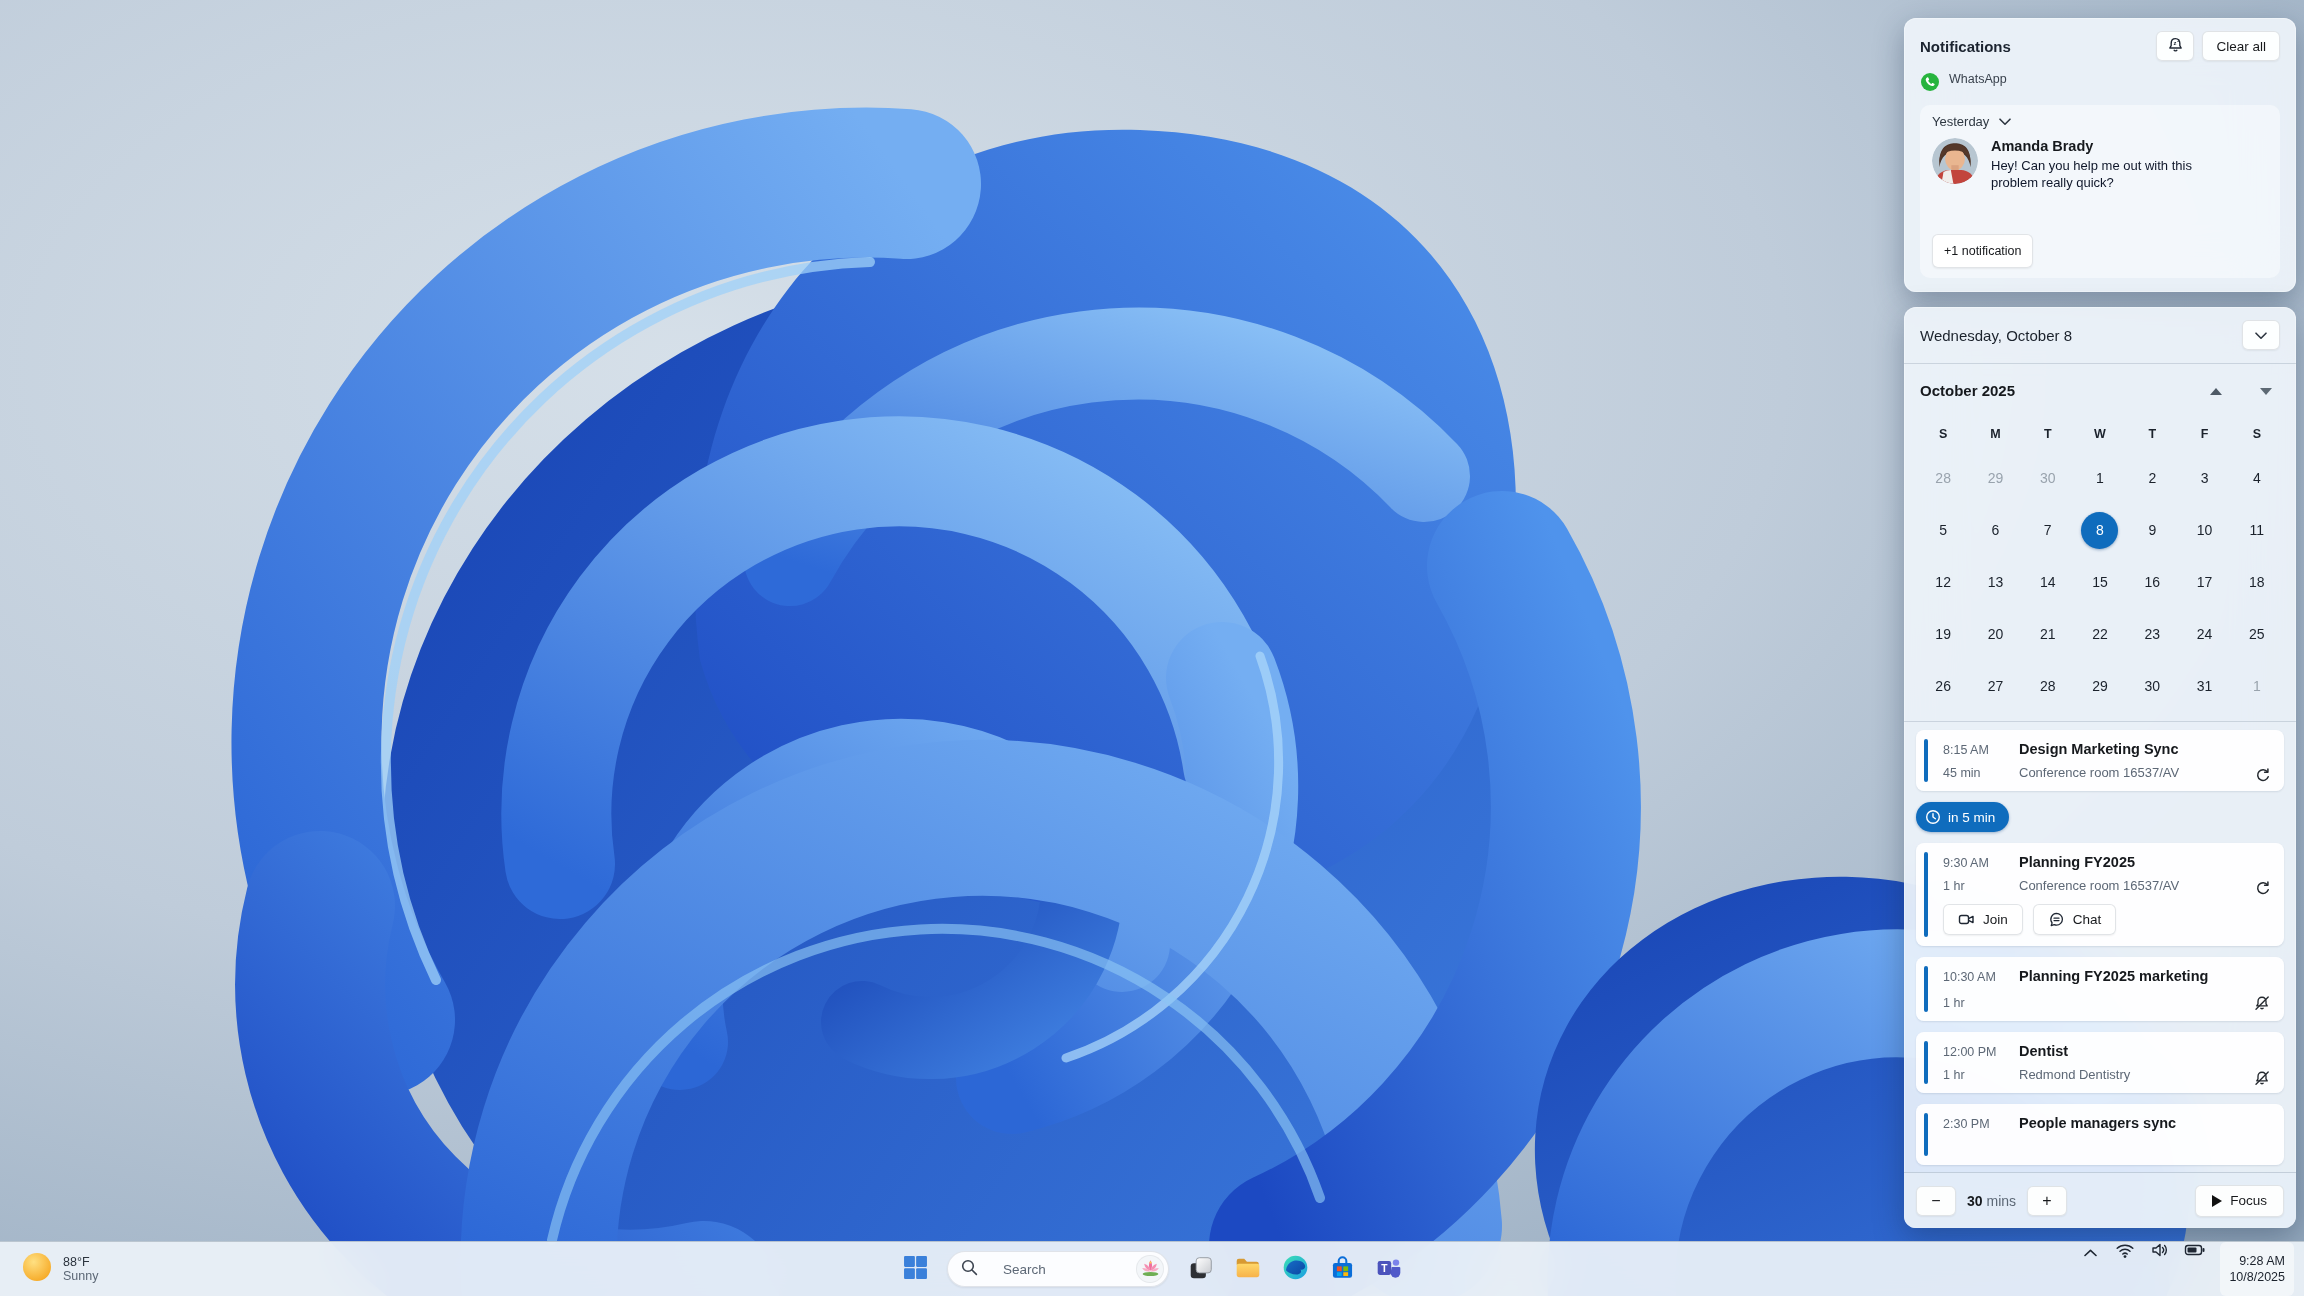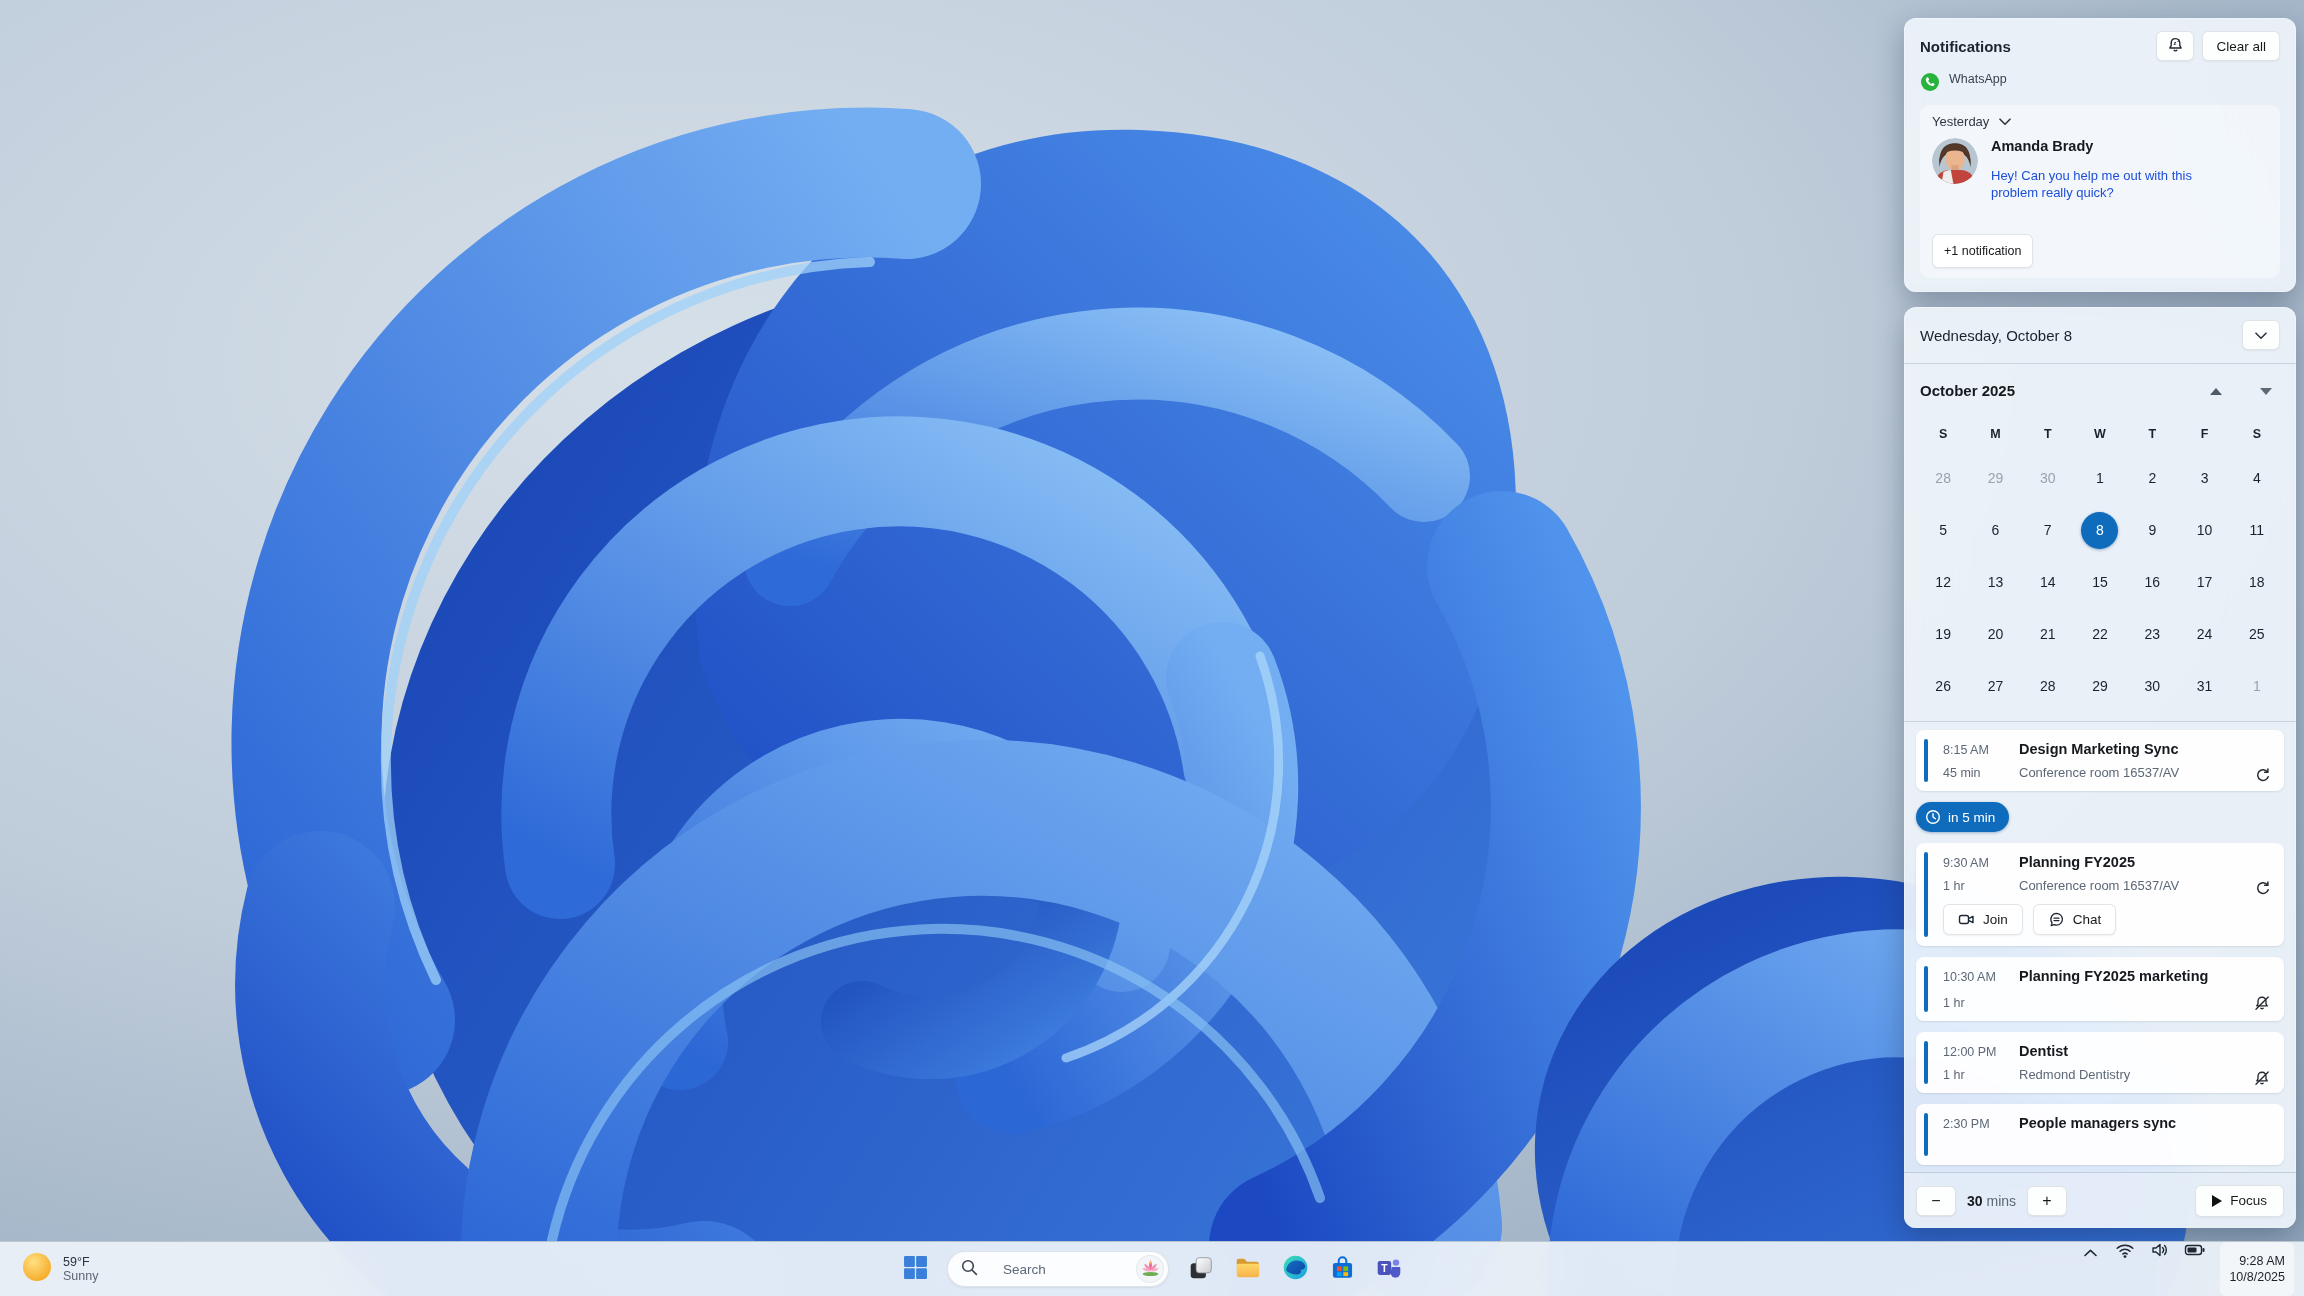--- a/index.html
+++ b/index.html
@@ -35,21 +35,21 @@
   .icon-btn { width:38px; height:30px; padding:0; }
   .clear-btn { height:30px; padding:0 13px; margin-left:8px; }
   .app-row { display:flex; gap:9px; margin-top:11px; }
   .app-row .app-name { font-size:12.5px; color:#39424d; }
   .notif-group { flex:1; margin-top:9px; background:rgba(255,255,255,0.45);
     border-radius:10px; padding:9px 12px 10px; display:flex; flex-direction:column; }
   .group-row { display:flex; align-items:center; gap:10px; font-size:13px; color:#2f3842; }
   .notif-body { display:flex; gap:13px; margin-top:9px; }
   .avatar { width:46px; height:46px; border-radius:50%; overflow:hidden; flex:none; }
   .notif-text .sender { font-size:14.5px; font-weight:600; color:#16191d; }
-  .notif-text .msg { font-size:13px; color:#1d4ed8; line-height:1.28; margin-top:14px; max-width:238px; }
+  .notif-text .msg { font-size:13px; color:#0f172a; line-height:1.28; margin-top:4px; max-width:238px; }
   .more-chip { align-self:flex-start; height:34px; padding:16px 11px; font-size:12.5px; margin-top:auto; }
 
   
   #cal { top:307px; height:921px; display:flex; flex-direction:column; }
   .cal-head { height:56px; display:flex; align-items:center; padding:0 16px; flex:none; }
   .cal-date { flex:1; font-size:15px; color:#1b222c; }
   .month-row { height:52px; display:flex; align-items:center; padding:0 16px; flex:none; }
   .month-name { flex:1; font-size:15px; font-weight:700; color:#16191d; }
   .tri { width:0; height:0; border-left:6px solid transparent; border-right:6px solid transparent; display:inline-block; }
   .tri-up { border-bottom:7px solid #4e5a66; }
@@ -476,21 +476,21 @@
           <defs>
             <radialGradient id="sun" cx="38%" cy="32%" r="80%">
               <stop offset="0" stop-color="#ffe082"></stop>
               <stop offset="1" stop-color="#f5a41d"></stop>
             </radialGradient>
           </defs>
           <circle cx="17" cy="17" r="14" fill="url(#sun)"></circle>
         </svg>
     </span>
     <div>
-      <div class="t1">59°F</div>
+      <div class="t1">88°F</div>
       <div class="t2">Sunny</div>
     </div>
   </div>
 
   <div class="tb-center">
     <button class="tb-icon" style="background:none;border:none">
       <span>
         <svg width="25" height="25" viewBox="0 0 24 24">
             <g fill="#3a80da">
               <rect x="1" y="1" width="10.4" height="10.4" rx="1"></rect>

